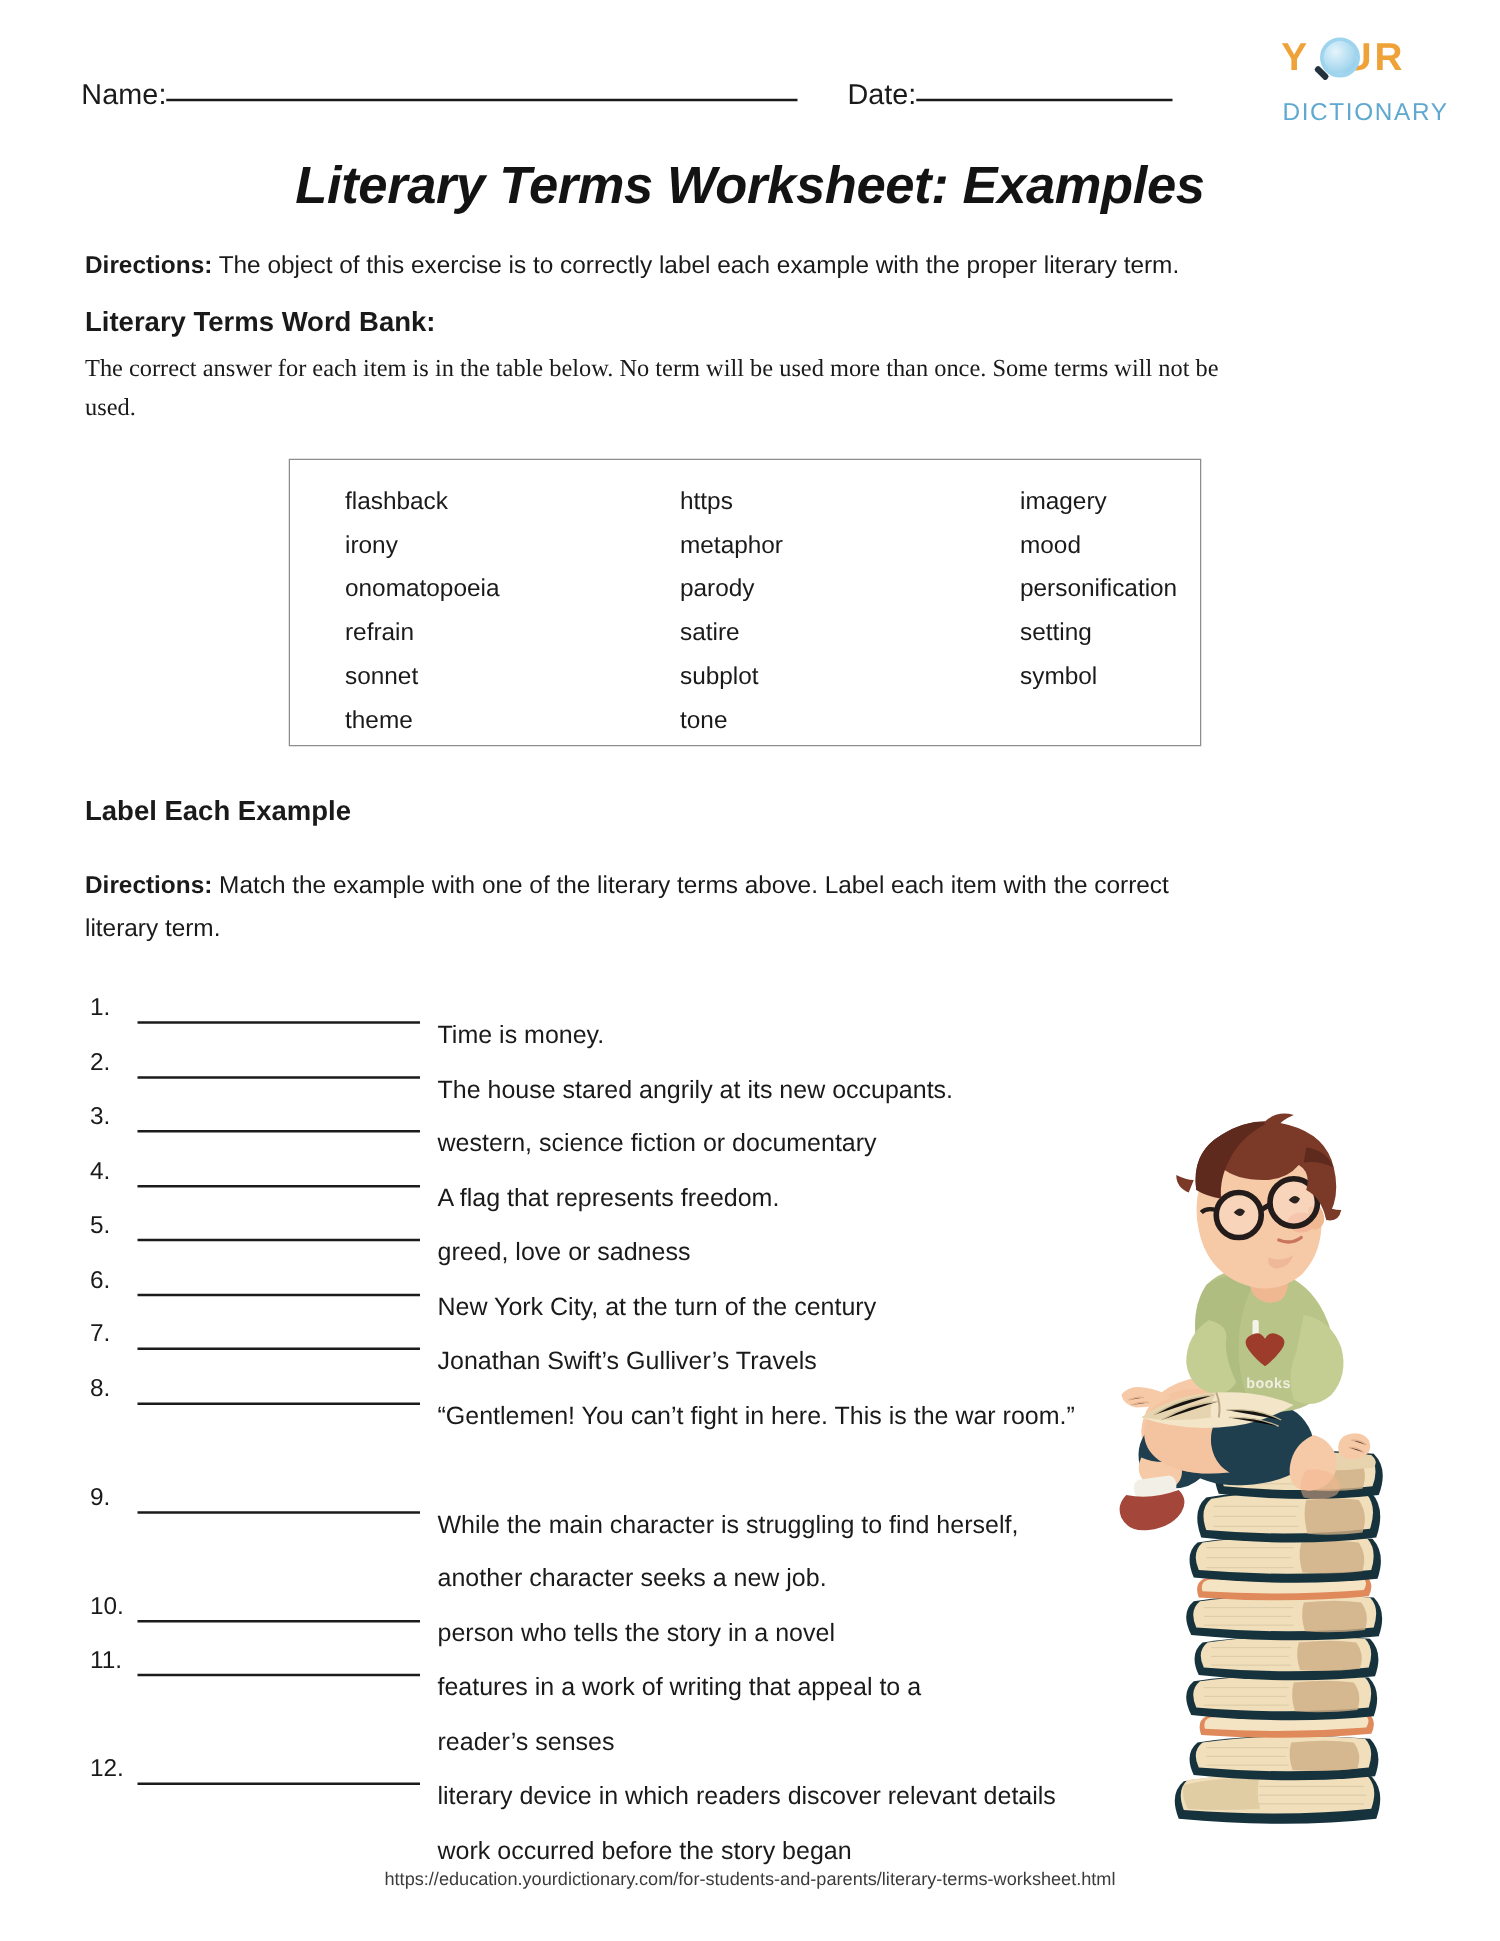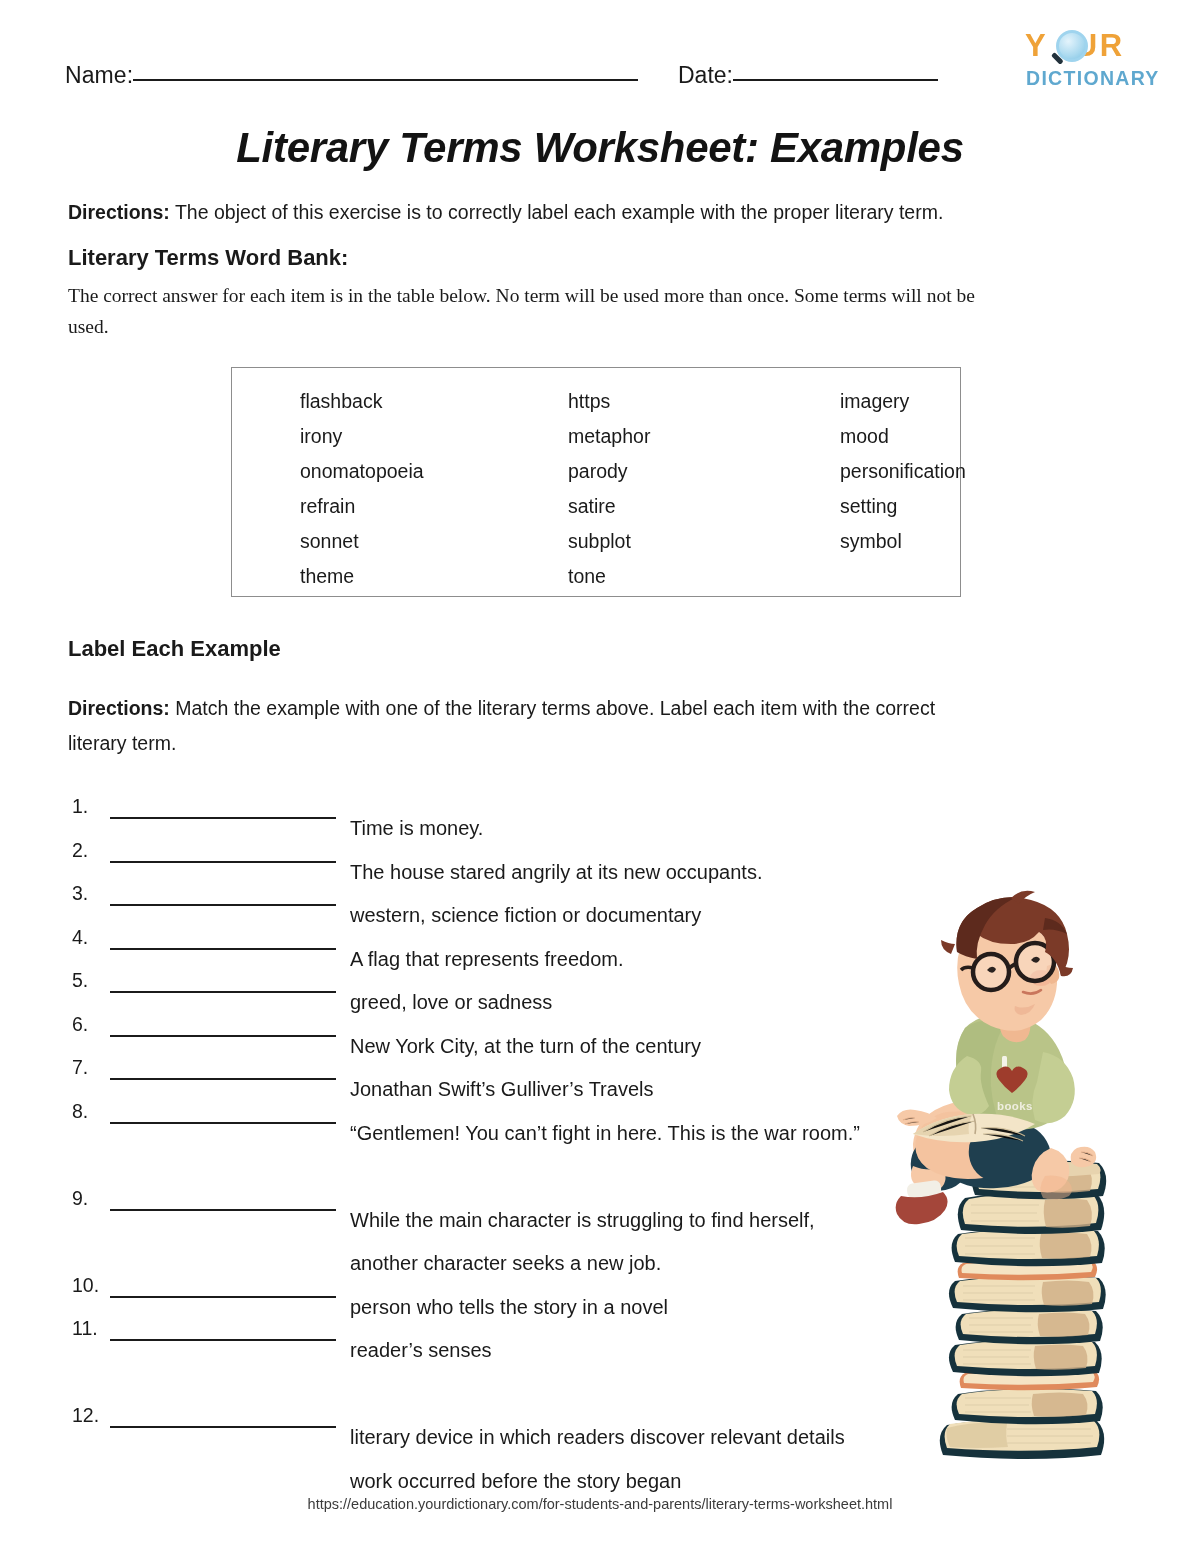--- a/index.html
+++ b/index.html
@@ -70,24 +70,24 @@
   .logo-glass-handle {
     position: absolute;
     left: 26px; top: 28px;
     width: 13px; height: 4.5px;
     background: #23323c;
     border-radius: 2px;
     transform: rotate(45deg);
   }
   .logo-dict {
     position: absolute;
-    left: 1px; top: 38px;
+    left: 1px; top: 50px;
     width: 150px;
     font-size: 19.5px;
-    font-weight: bold;
+    font-weight: normal;
     letter-spacing: 1.3px;
     color: #5fa8cf;
     line-height: 24px;
   }
 
   
   .title {
     position: absolute;
     left: 0; top: 124px;
     width: 1200px;
@@ -129,21 +129,20 @@
     border: 1.6px solid #8d8d8d;
     box-sizing: border-box;
   }
   .wb-grid {
     position: absolute;
     left: 44px; top: 16px;
     width: 660px;
     display: grid;
     grid-template-columns: 268px 272px auto;
     row-gap: 0;
-    margin-left: 24px;
   }
   .wb-cell {
     font-size: 19.5px;
     line-height: 35px;
     color: #1a1a1a;
     white-space: nowrap;
   }
 
   
   .sec2-head {
@@ -332,20 +331,21 @@
   <div class="item" style="height:43.5px">
     <span class="num">10.</span>
     <span class="blank"></span>
     <span class="example">person who tells the story in a novel</span>
   </div>
 
   <div class="item" style="height:87px">
     <span class="num">11.</span>
     <span class="blank"></span>
     <span class="example">
+      <span>features in a work of writing that appeal to a</span>
       <span class="l2">reader’s senses</span>
     </span>
   </div>
 
   <div class="item" style="height:87px">
     <span class="num">12.</span>
     <span class="blank"></span>
     <span class="example" style="width:640px">
       <span>literary device in which readers discover relevant details</span>
       <span class="l2">work occurred before the story began</span>

